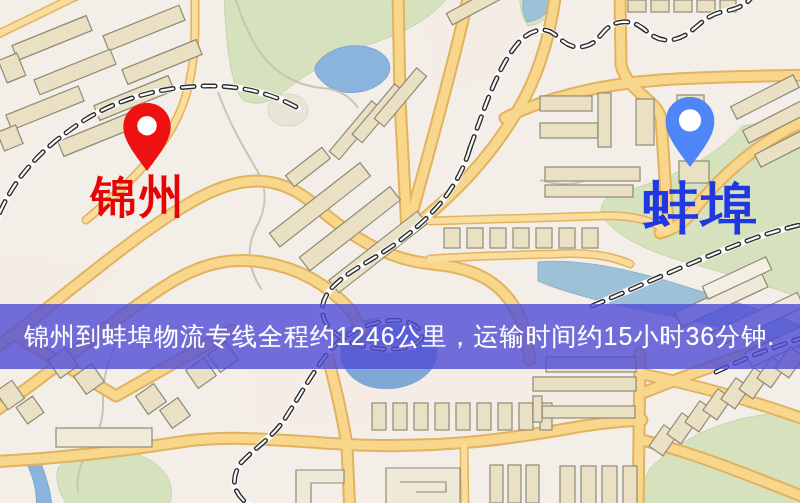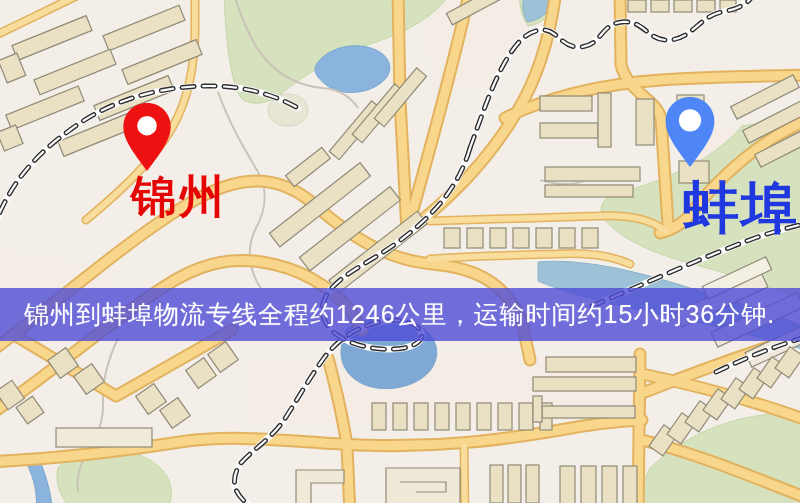--- a/index.html
+++ b/index.html
@@ -8,26 +8,25 @@
     font-family:"Liberation Sans","DejaVu Sans",sans-serif;
     background:#f3efe8;
   }
   .map-svg{position:absolute;left:0;top:0;}
   .pin{position:absolute;}
   .pin-origin{left:121px;top:102px;width:52px;height:70px;}
   .pin-dest{left:663px;top:96px;width:54px;height:72px;}
   .place-label{
     position:absolute;font-weight:700;white-space:nowrap;line-height:1;
     font-family:"Liberation Sans","DejaVu Sans",sans-serif;
-    margin-left:40px;
   }
   .label-origin{left:91px;top:174px;font-size:45px;color:var(--origin-label,#e60505);letter-spacing:3px;}
   .label-dest{left:643px;top:180px;font-size:56px;color:var(--dest-label,#2038df);letter-spacing:2px;}
   .banner{
-    position:absolute;left:0;top:288px;width:800px;height:53px;
+    position:absolute;left:0;top:304px;width:800px;height:65px;
     background:var(--banner-bg,rgba(79,76,214,.80));
     display:flex;align-items:center;
   }
   .banner-text{
     color:var(--banner-fg,#ffffff);font-size:25px;padding-left:24px;
     letter-spacing:1px;text-shadow:0 0 1px rgba(255,255,255,.4);
   }
 </style>
 </head>
 <body>

